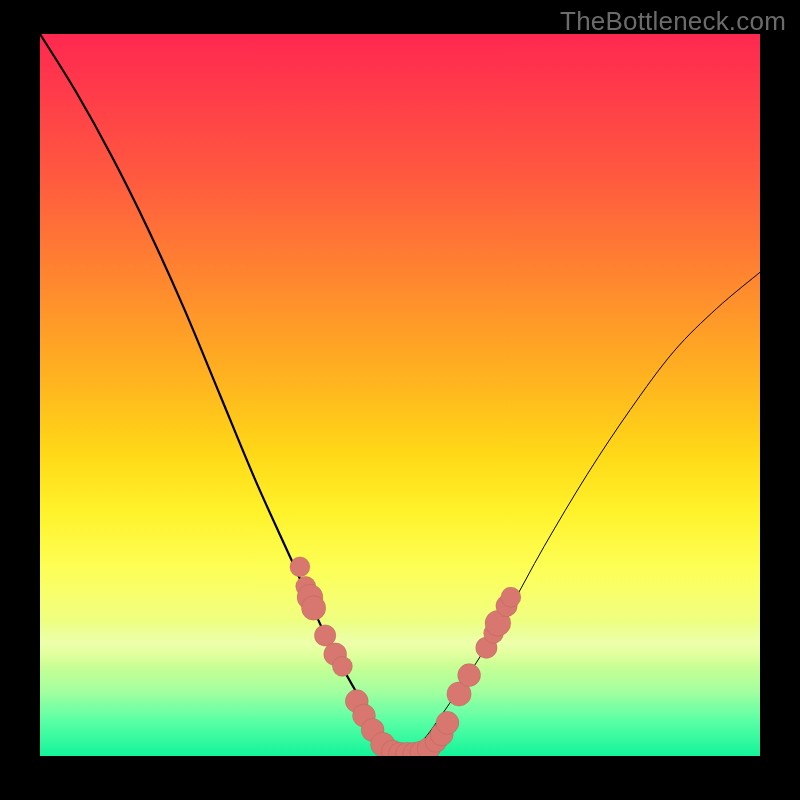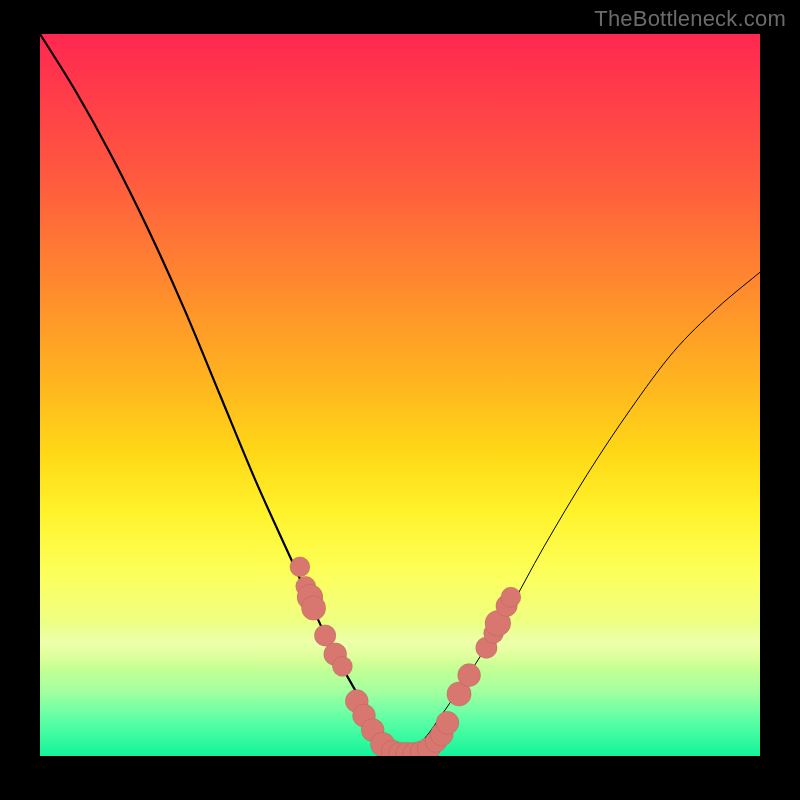--- a/index.html
+++ b/index.html
@@ -15,21 +15,21 @@
     position: relative;
     width: 800px;
     height: 800px;
     background: #000;
   }
   .watermark {
     position: absolute;
     top: 6px;
     right: 14px;
     color: #6b6b6b;
-    font-size: 22px;
+    font-size: 26px;
     font-weight: 500;
     letter-spacing: 0.2px;
     z-index: 10;
     user-select: none;
   }
   
   .plot {
     position: absolute;
     left: 40px;
     top: 34px;

